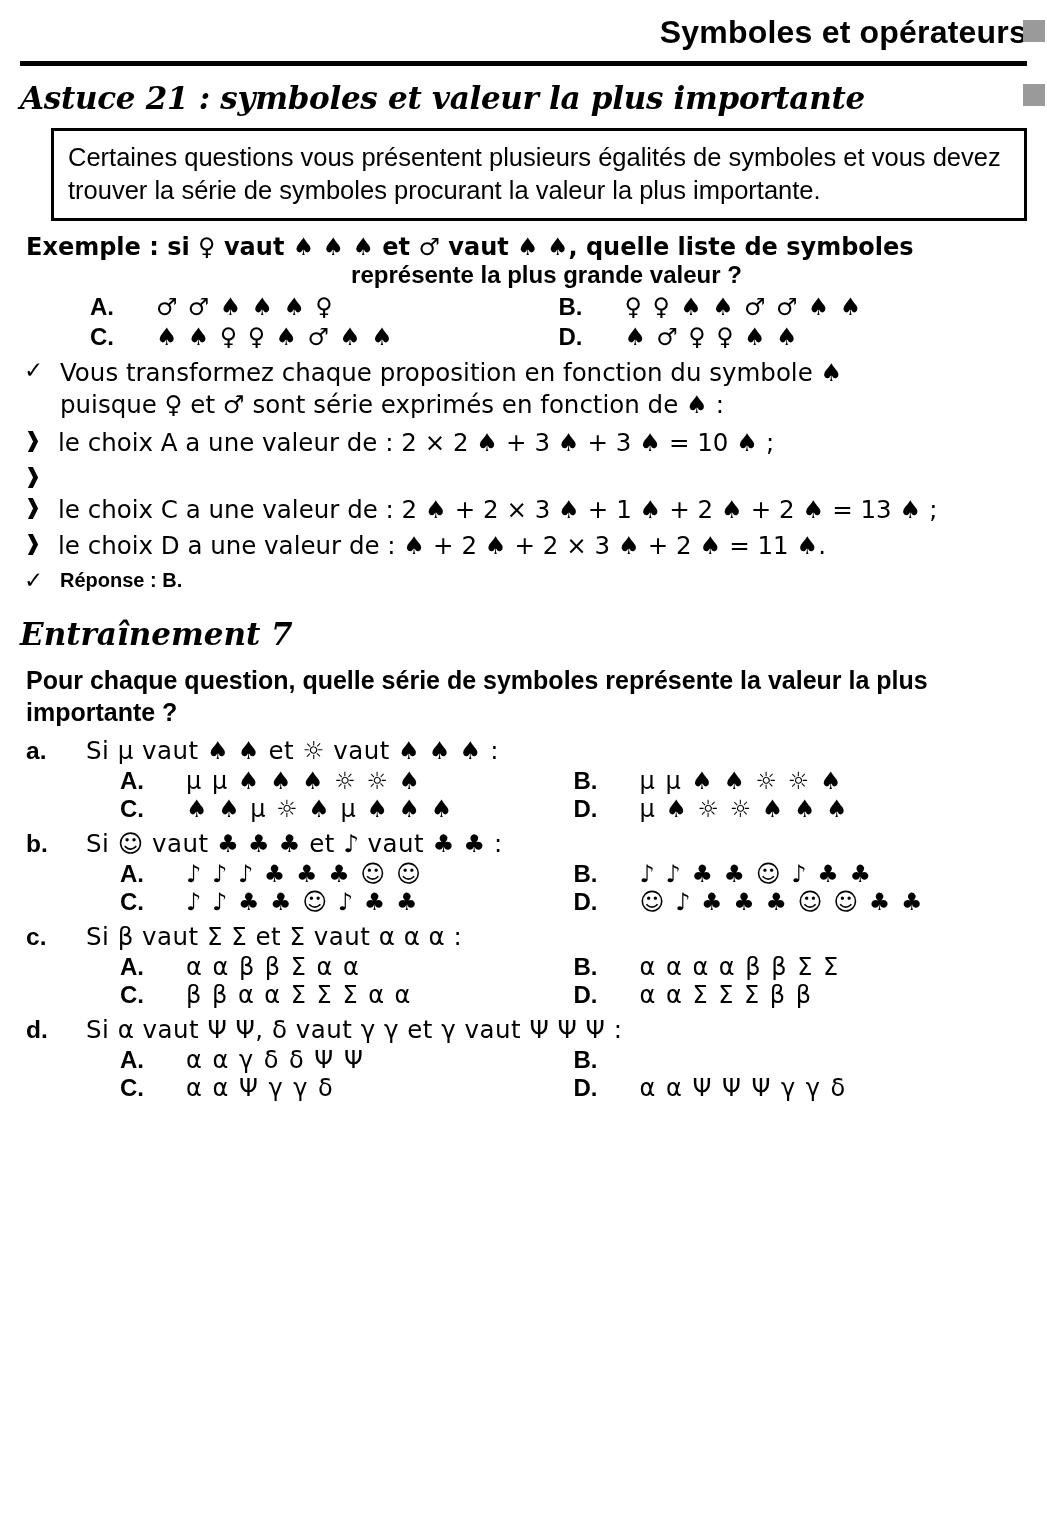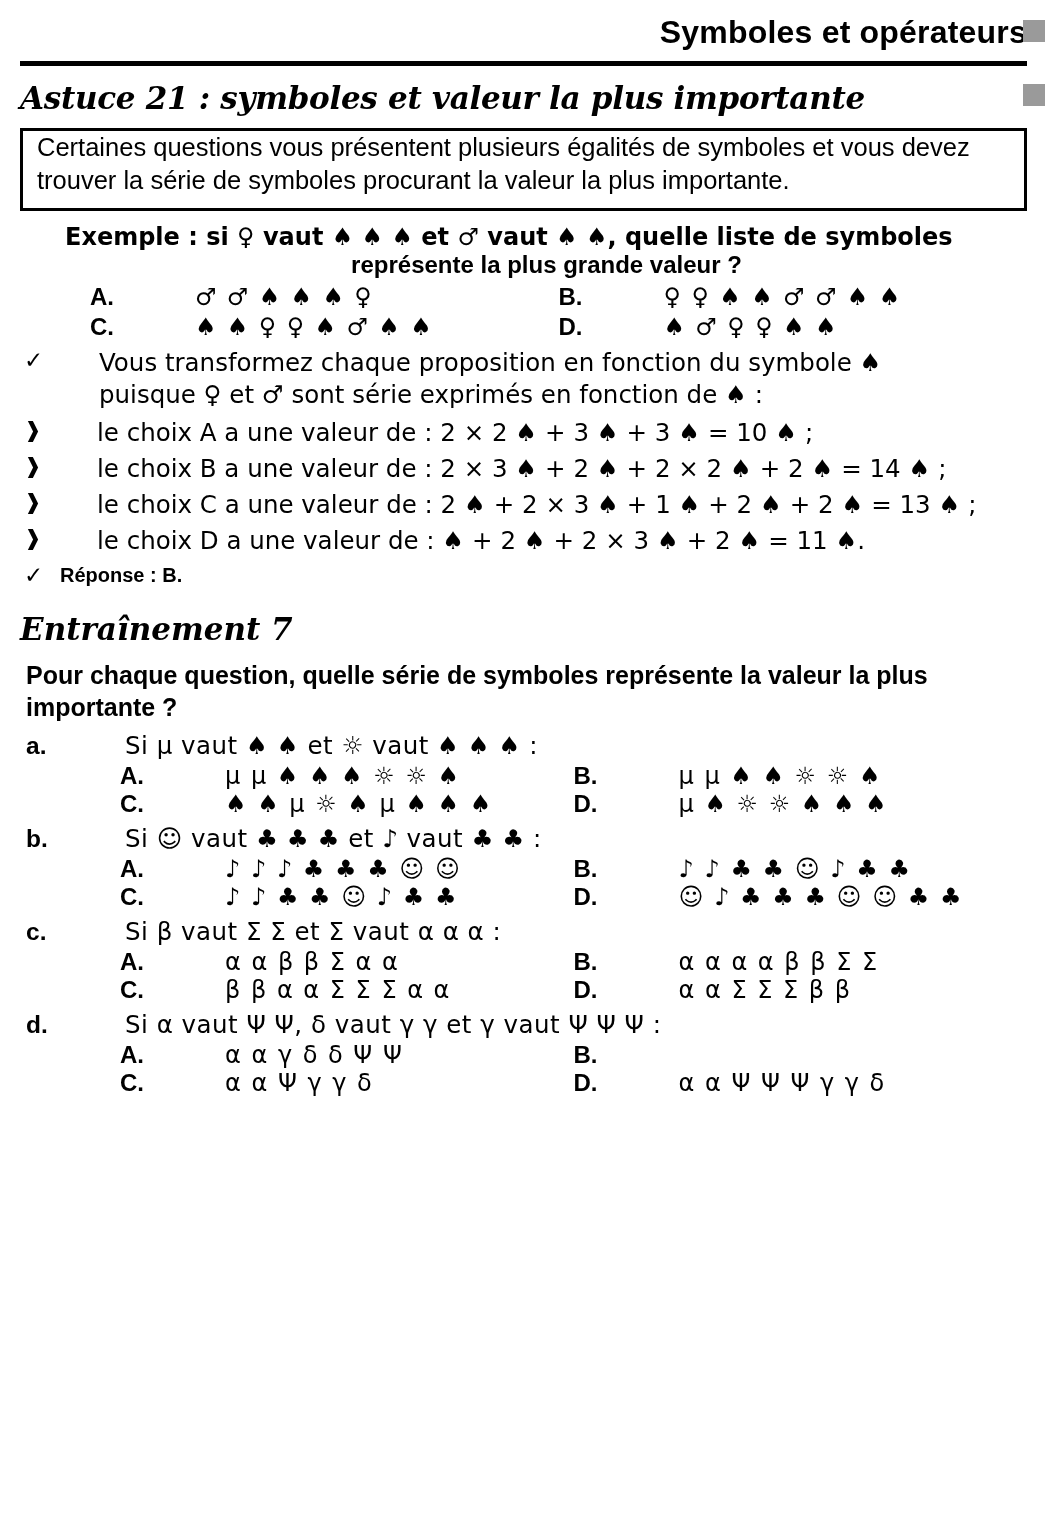--- a/index.html
+++ b/index.html
@@ -47,24 +47,25 @@
   h2.astuce {
     font-family: "DejaVu Serif", serif;
     font-style: italic;
     font-weight: bold;
     font-size: 31px;
     margin: 0 0 12px 0;
     letter-spacing: -0.3px;
   }
   .boxed {
     border: 3px solid #000;
-    padding: 0 14px 12px 14px;
+    padding: 10px 14px 12px 14px;
     font-size: 25.5px;
     line-height: 1.28;
     margin-bottom: 12px;
+    margin-left: 31px;
   }
   .boxed p { margin: 0; }
 
   .example {
     font-weight: bold;
     font-size: 24px;
     margin: 0 0 4px 0;
     padding-left: 6px;
   }
   .example .lead { display: inline; }
@@ -165,21 +166,21 @@
   .qchoices {
     display: grid;
     grid-template-columns: 1fr 1fr;
     row-gap: 0px;
     font-size: 24px;
     padding-left: 100px;
   }
   .qchoices .choice .lbl { width: 66px; flex: 0 0 66px; }
   .qchoices .choice .val { font-weight: normal; letter-spacing: 1.5px; }
   .qchoices .choice .lbl { font-weight: bold; }
-  .sym { font-family: "DejaVu Sans", sans-serif; margin-left: 39px; }
+  .sym { font-family: "DejaVu Sans", sans-serif; }
 </style>
 </head>
 <body>
 
 <div class="page">
 
   <div class="scroll-mark m1"></div>
   <div class="scroll-mark m2"></div>
 
   <h1 class="title">Symboles et opérateurs</h1>
@@ -222,21 +223,20 @@
       <span class="sym">puisque ♀ et ♂ sont série exprimés en fonction de ♠ :</span>
     </span>
   </div>
 
   <div class="bullet-line">
     <span class="bul">❱</span>
     <span class="sym">le choix A a une valeur de : 2 × 2 ♠ + 3 ♠ + 3 ♠ = 10 ♠ ;</span>
   </div>
   <div class="bullet-line">
     <span class="bul">❱</span>
-    <span class="sym">le choix B a une valeur de : 2 × 3 ♠ + 2 ♠ + 2 × 2 ♠ + 2 ♠ = 14 ♠ ;</span>
   </div>
   <div class="bullet-line">
     <span class="bul">❱</span>
     <span class="sym">le choix C a une valeur de : 2 ♠ + 2 × 3 ♠ + 1 ♠ + 2 ♠ + 2 ♠ = 13 ♠ ;</span>
   </div>
   <div class="bullet-line">
     <span class="bul">❱</span>
     <span class="sym">le choix D a une valeur de : ♠ + 2 ♠ + 2 × 3 ♠ + 2 ♠ = 11 ♠.</span>
   </div>
 

